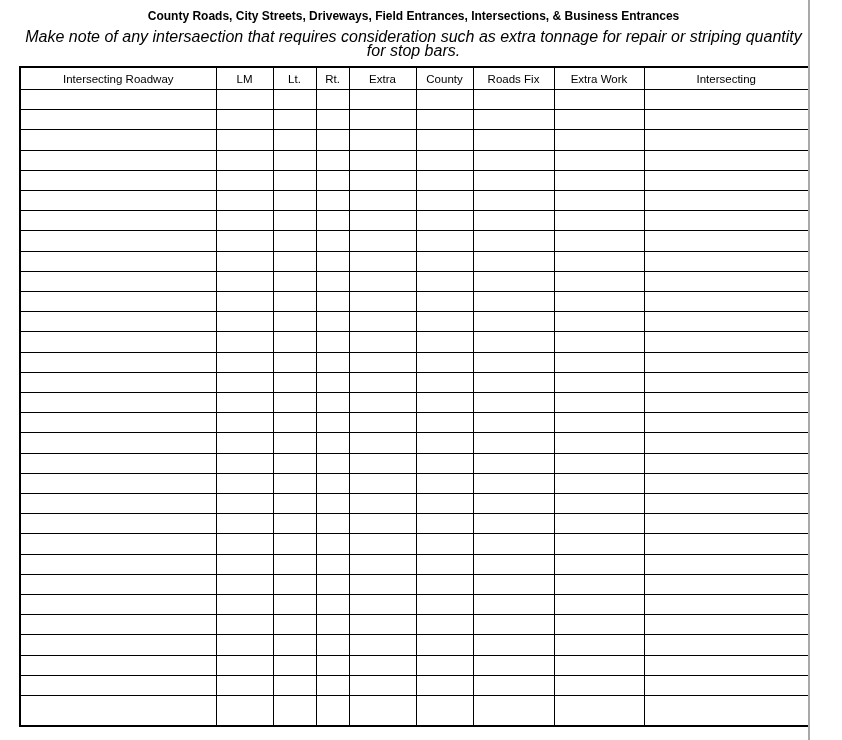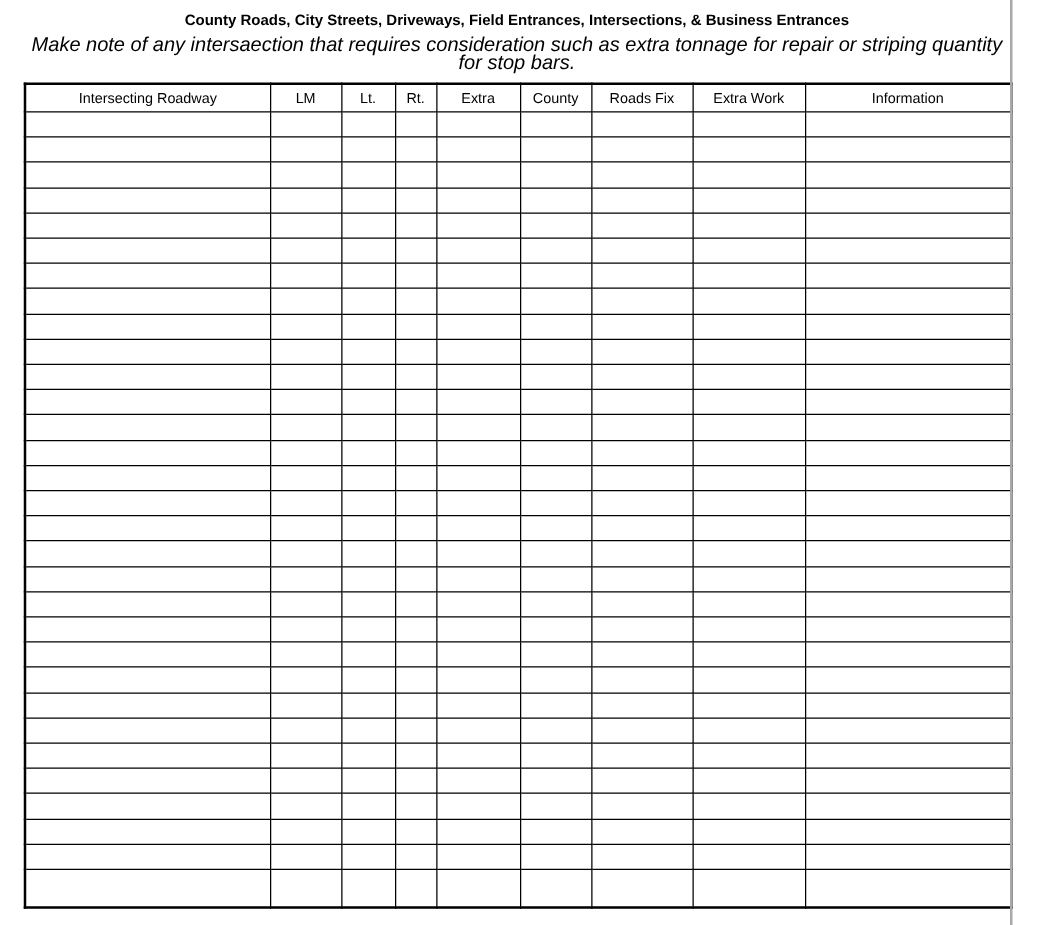--- a/index.html
+++ b/index.html
@@ -109,21 +109,21 @@
     <thead>
       <tr>
           <th>Intersecting Roadway</th>
           <th>LM</th>
           <th>Lt.</th>
           <th>Rt.</th>
           <th>Extra</th>
           <th>County</th>
           <th>Roads Fix</th>
           <th>Extra Work</th>
-          <th>Information</th>
+          <th>Intersecting</th>
         </tr>
     </thead>
     <tbody>
         <tr>
           <td></td>
           <td></td>
           <td></td>
           <td></td>
           <td></td>
           <td></td>

